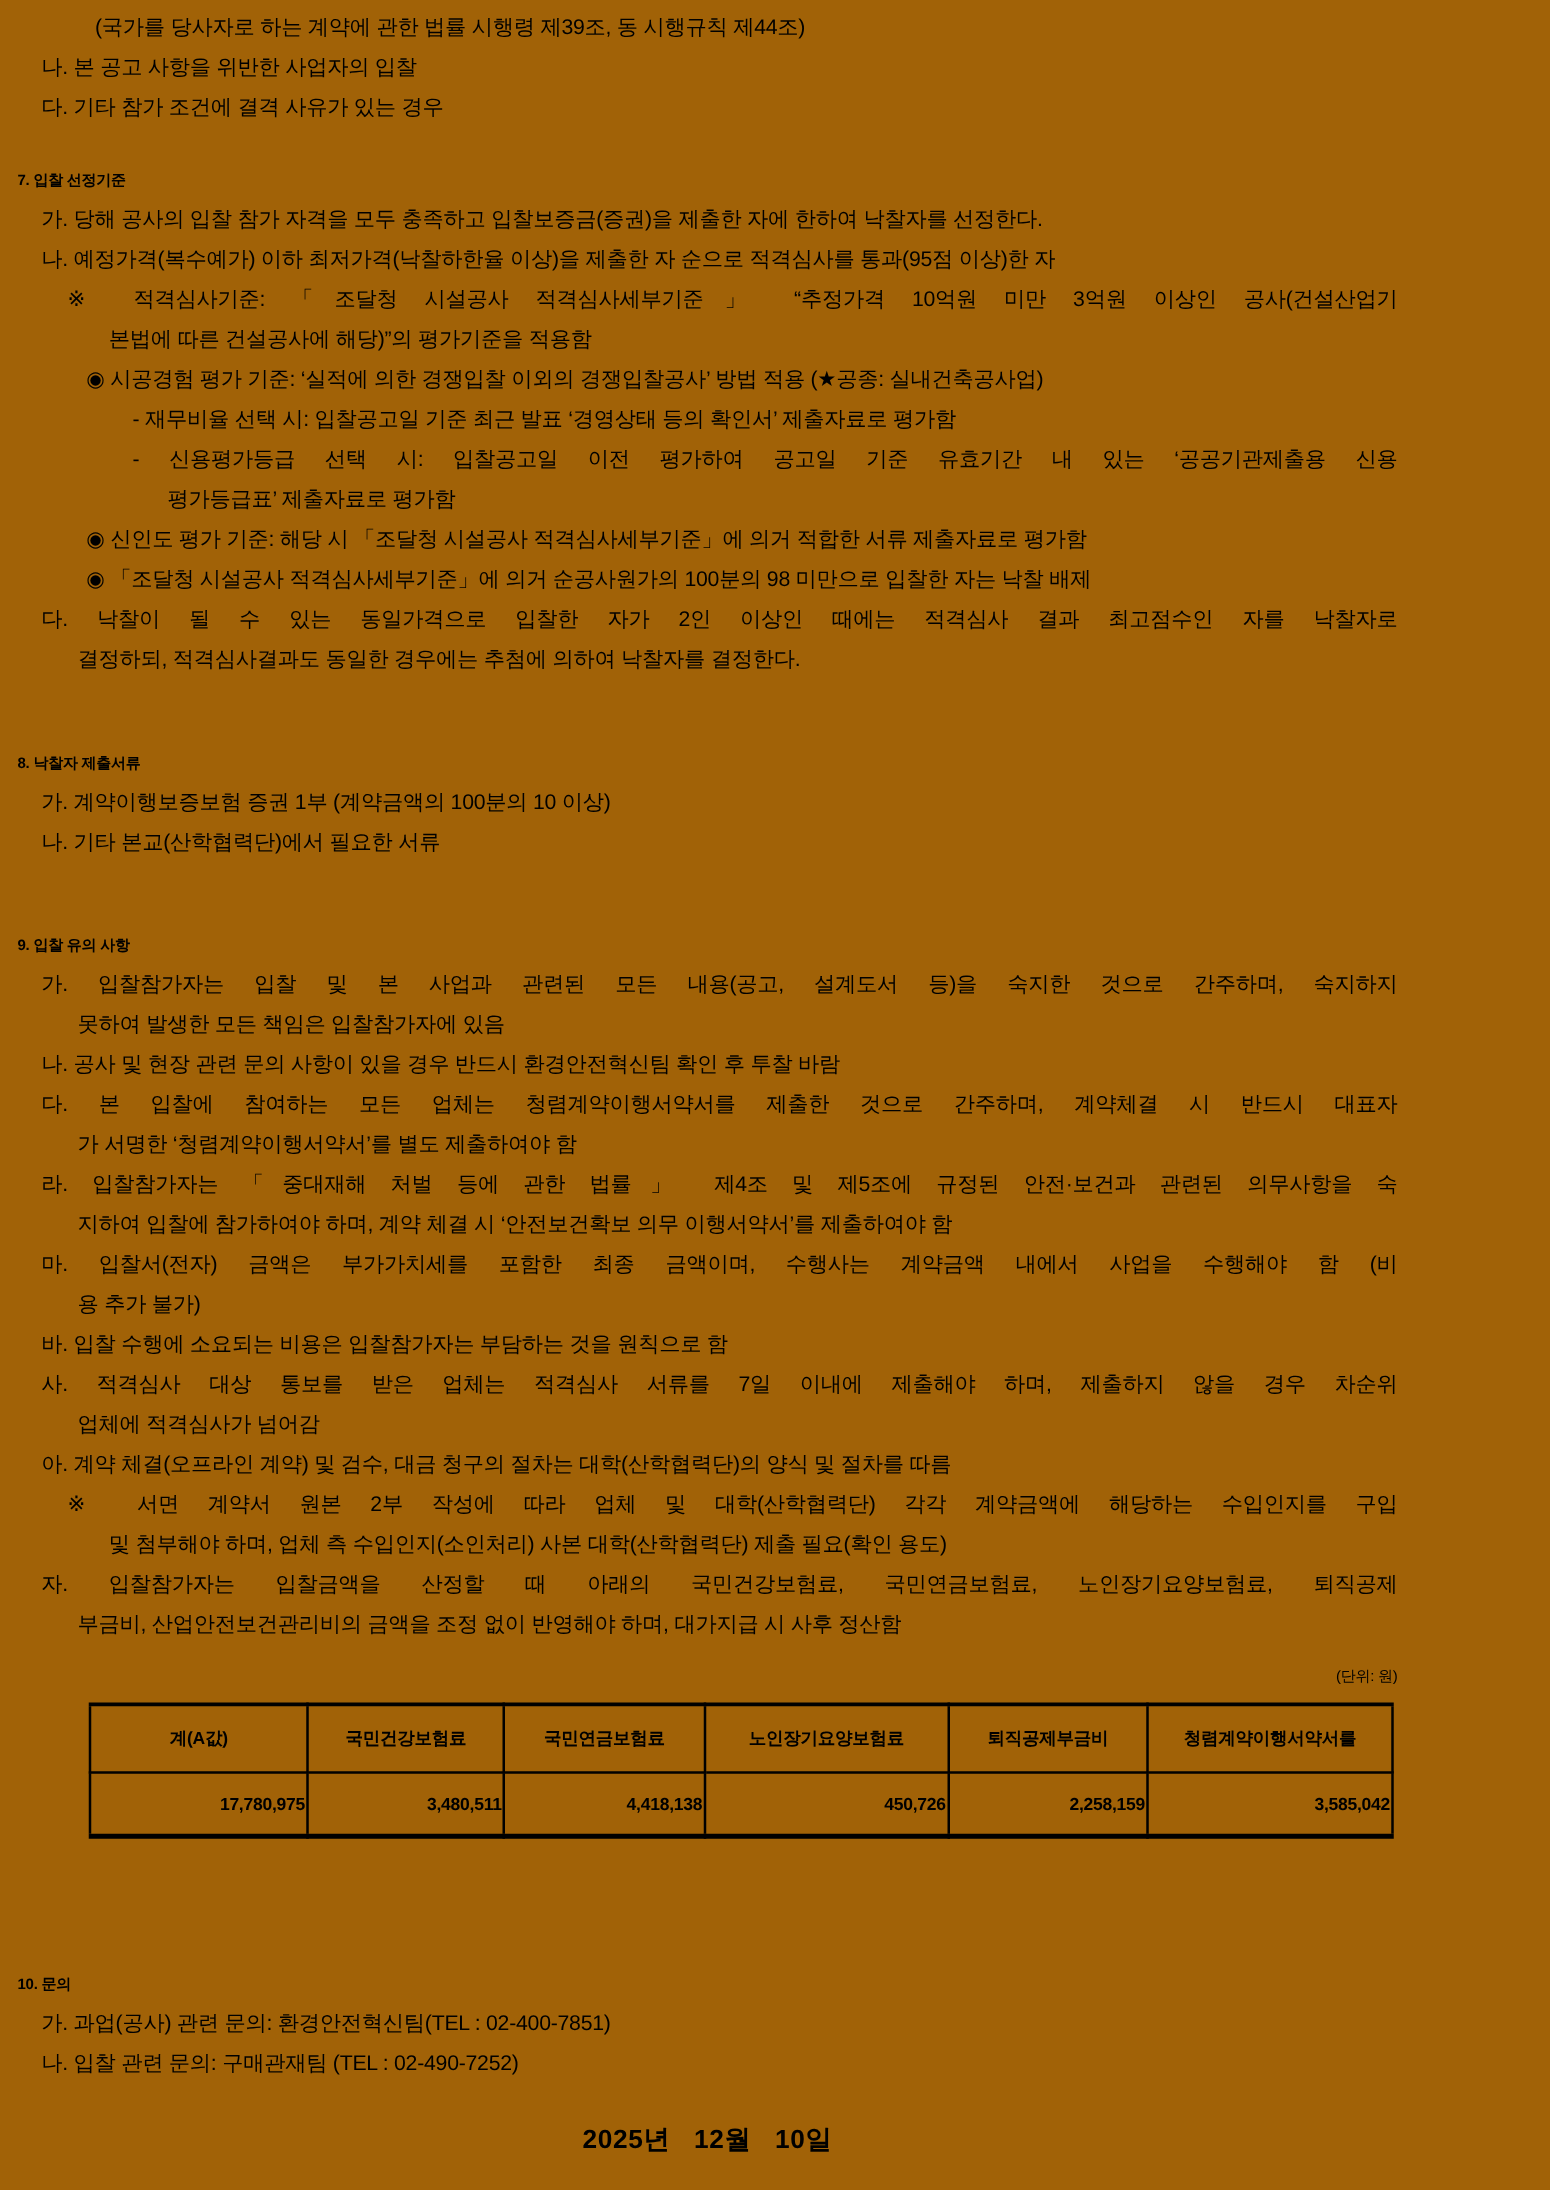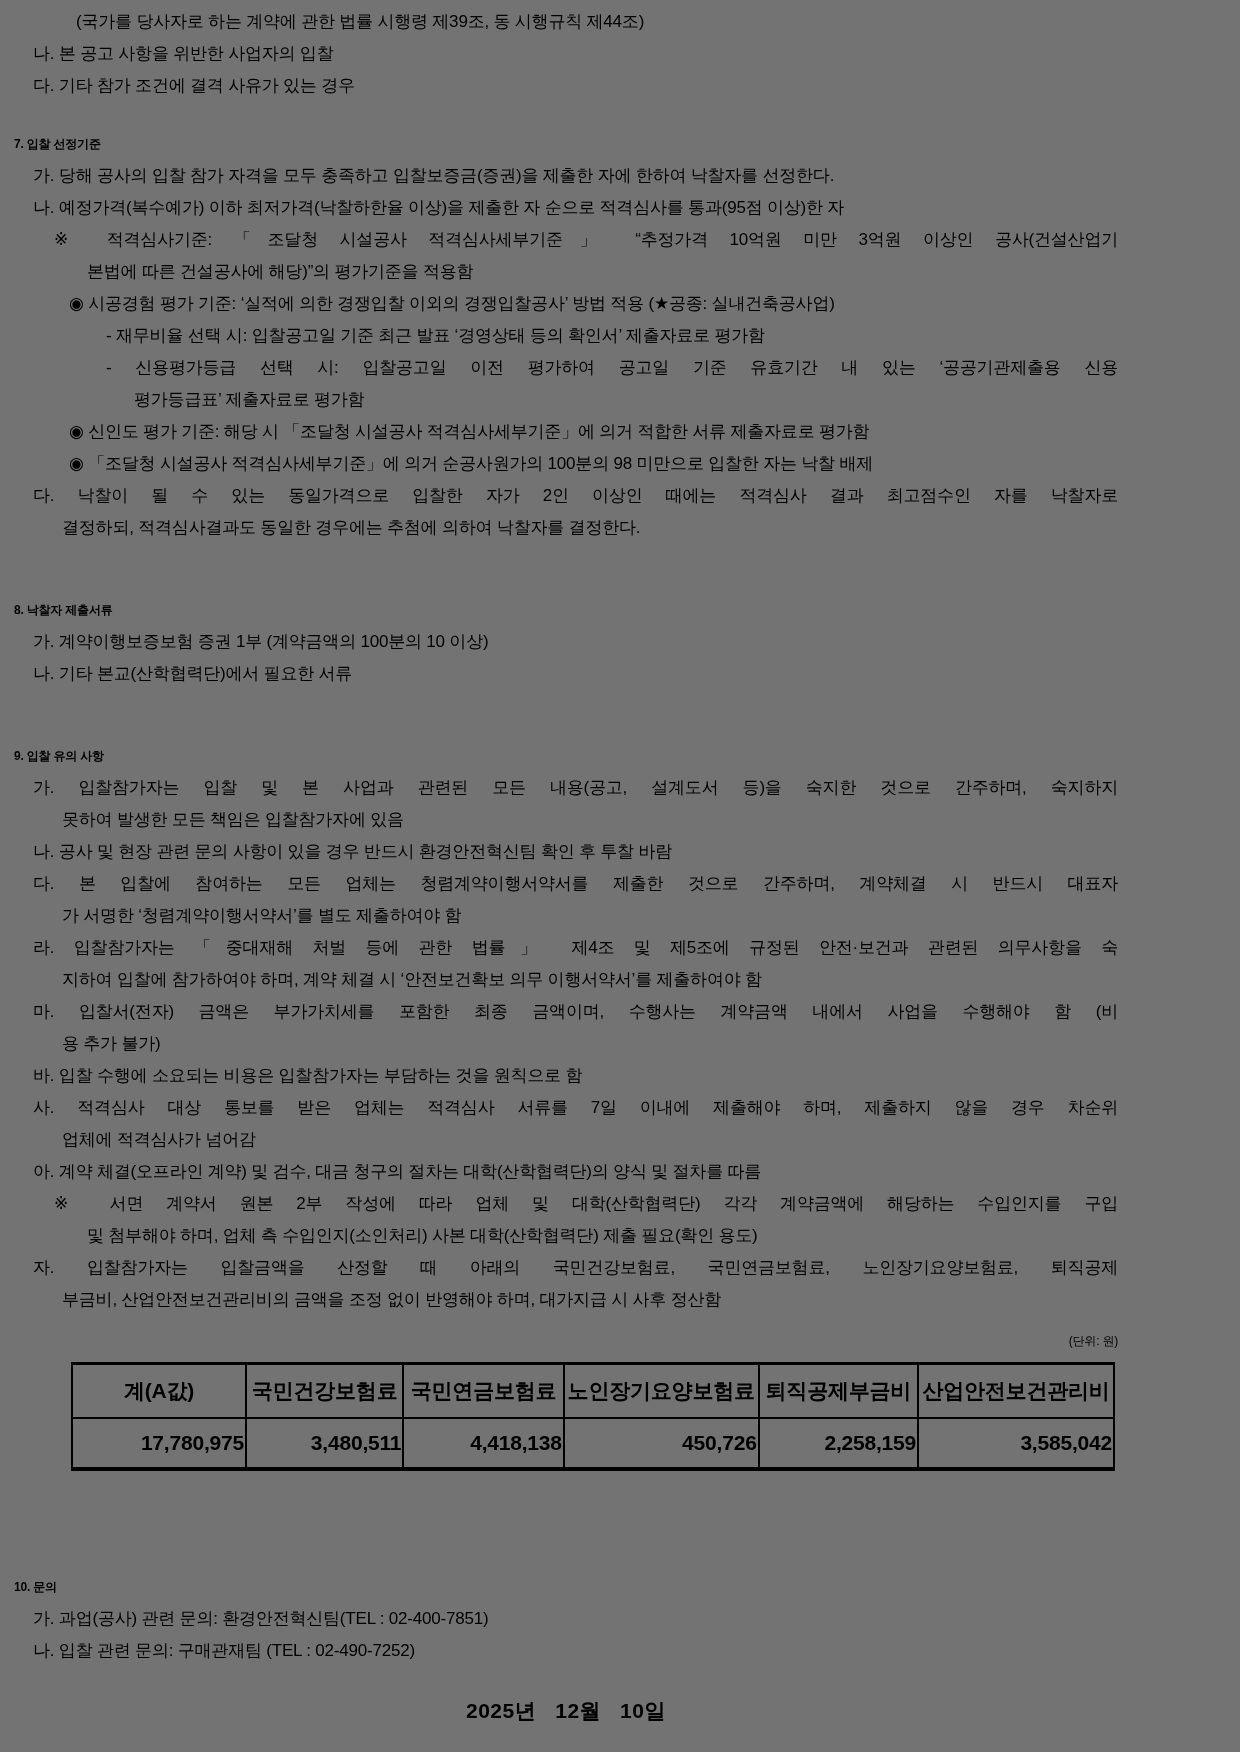--- a/index.html
+++ b/index.html
@@ -6,21 +6,21 @@
     margin: 0; padding: 0;
     width: 1240px; height: 1752px;
     background: #ffffff; color: #000000;
     overflow: hidden;
     font-family: "Liberation Sans", "DejaVu Sans", sans-serif;
   }
   .page {
     box-sizing: border-box;
     width: 1240px; height: 1752px;
     padding: 6px 122px 0 14px;
-    background: #737373;
+    background: #a16207;
   }
   .line {
     font-size: 17px;
     line-height: 32px;
     white-space: nowrap;
     letter-spacing: -0.2px;
   }
   .line.bold { font-weight: bold; font-size: 12px; }
   .line.justify {
     white-space: normal;
@@ -52,21 +52,21 @@
     border-collapse: collapse;
     table-layout: fixed;
     width: 1044px;
     margin-left: 57px;
     border-top: 3px solid #000;
     border-bottom: 4px solid #000;
   }
   table.cost-table th, table.cost-table td {
     border: 2px solid #000;
     font-weight: bold;
-    font-size: 21px;
+    font-size: 14px;
     letter-spacing: -0.2px;
     overflow: hidden;
   }
   table.cost-table th {
     height: 50px;
     text-align: center;
     vertical-align: middle;
   }
   table.cost-table td {
     height: 46px;
@@ -139,21 +139,21 @@
         <col style="width:15.3%">
         <col style="width:18.8%">
     </colgroup>
     <thead>
       <tr>
         <th>계(A값)</th>
         <th>국민건강보험료</th>
         <th>국민연금보험료</th>
         <th>노인장기요양보험료</th>
         <th>퇴직공제부금비</th>
-        <th>산업안전보건관리비</th>
+        <th>청렴계약이행서약서를</th>
       </tr>
     </thead>
     <tbody>
       <tr>
         <td>17,780,975</td>
         <td>3,480,511</td>
         <td>4,418,138</td>
         <td>450,726</td>
         <td>2,258,159</td>
         <td>3,585,042</td>

